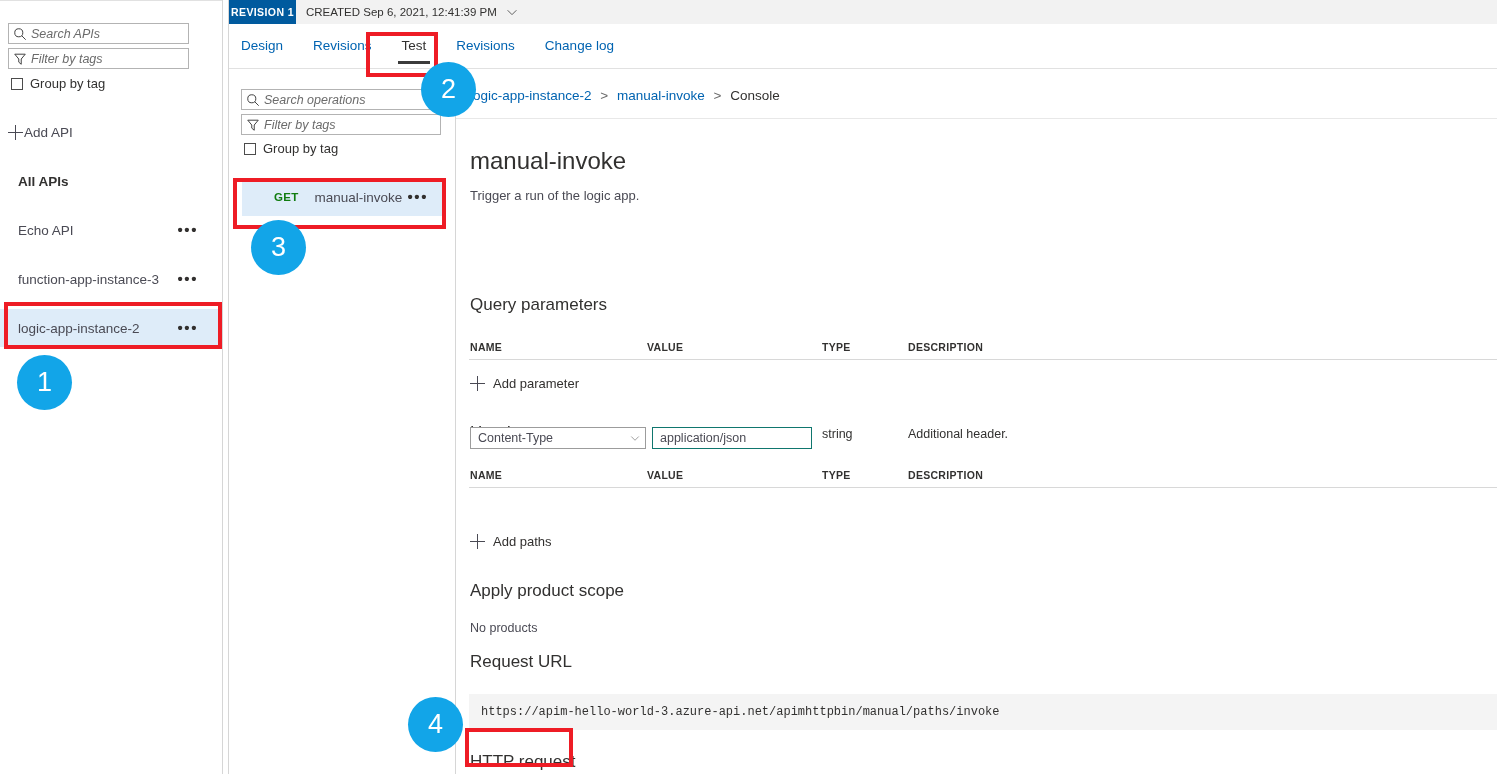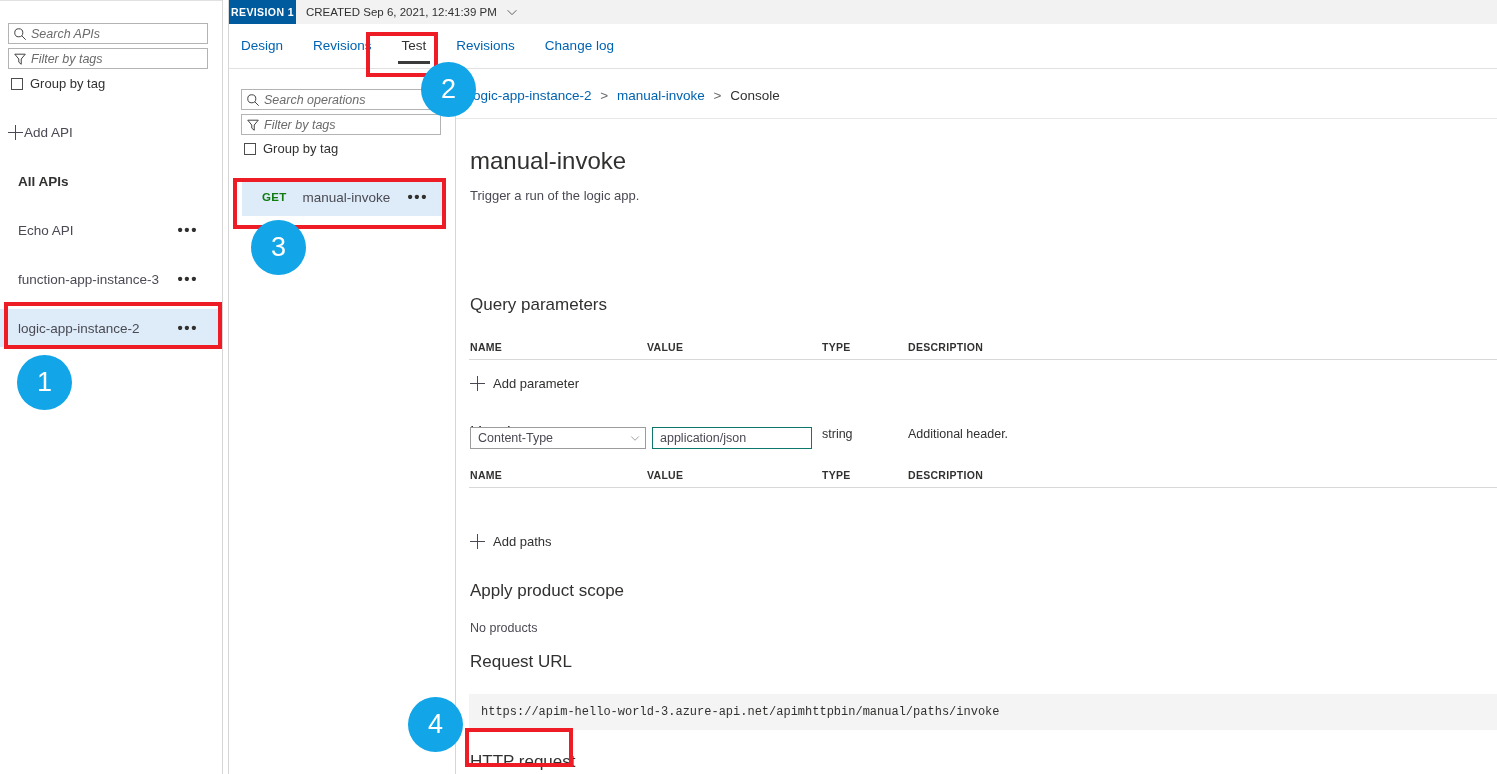--- a/index.html
+++ b/index.html
@@ -12,21 +12,21 @@
     overflow: hidden;
   }
   #root { position: relative; width: 1497px; height: 774px; }
 
   
   #api-sidebar {
     position: absolute; left: 0; top: 0; width: 222px; height: 774px;
     background: #ffffff; border-top: 1px solid #e1e1e1;
   }
   .side-field {
-    position: absolute; left: 8px; width: 200px; height: 21px;
+    position: absolute; left: 8px; width: 181px; height: 21px;
     border: 1px solid #b3b3b3; background: #fff;
     display: flex; align-items: center; padding-left: 4px;
   }
   .side-field .ph {
     font-style: italic; font-size: 12.5px; color: #6b6b6b; margin-left: 4px;
   }
   .ico { width: 14px; height: 14px; flex: 0 0 14px; display:block; }
   #search-apis-field { top: 22px; }
   #filter-tags-field { top: 47px; }
 
@@ -108,21 +108,21 @@
   
   #ops-panel { position: absolute; left: 229px; top: 69px; width: 226px; height: 705px; background:#fff; }
   #ops-search-field { top: 20px; left: 12px; width: 200px; }
   #ops-filter-field { top: 45px; left: 12px; width: 200px; }
   #ops-group-row { left: 15px; top: 72px; }
   #operation-item {
     position: absolute; left: 13px; top: 109px; width: 200px; height: 38px;
     background: #deecf9; display: flex; align-items: center;
   }
   #operation-method {
-    margin-left: 20px; font-size: 11.5px; font-weight: bold; color: #107c10;
+    margin-left: 32px; font-size: 11.5px; font-weight: bold; color: #107c10;
     letter-spacing: .3px;
   }
   #operation-name { margin-left: 16px; font-size: 13.5px; color: #4a4a54; }
   #operation-dots {
     position: absolute; right: 14px; font-size: 15px; letter-spacing: 1.6px;
     color: #32302f; font-weight: bold; line-height: 8px;
   }
   #vdiv-c { position:absolute; left:455px; top:69px; width:1px; height:705px; background:#d6d6d6; }
 
   

